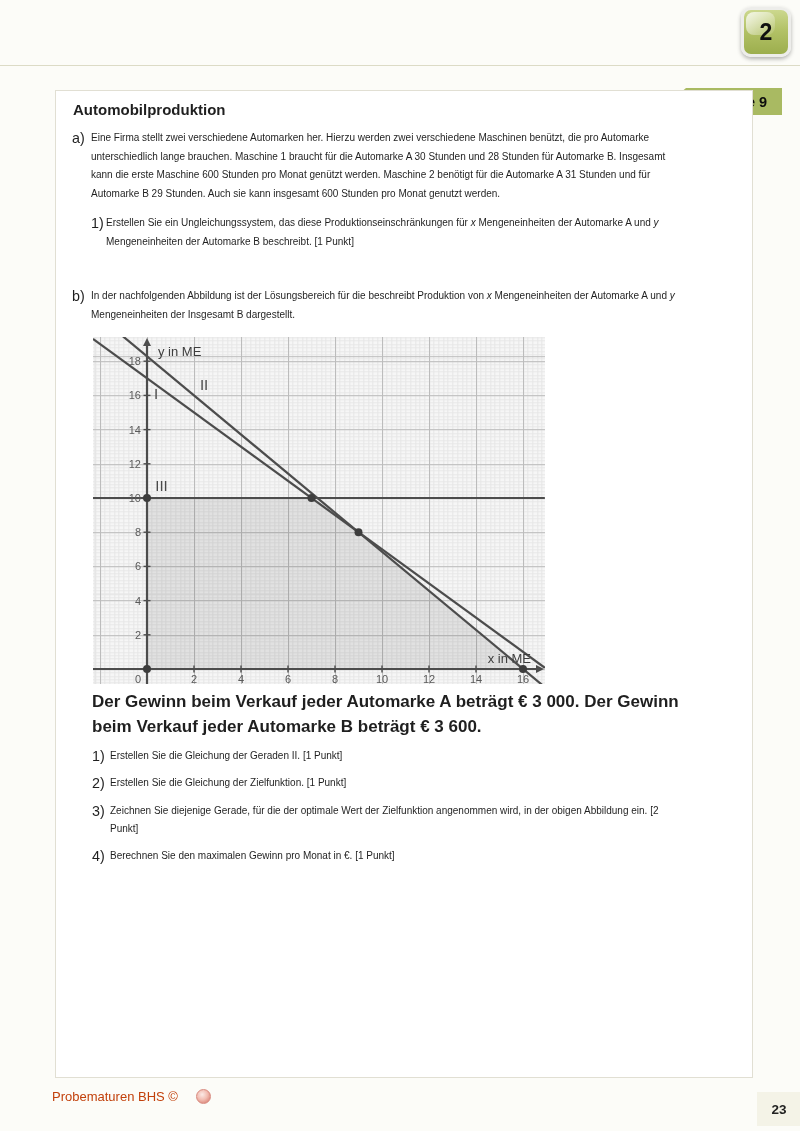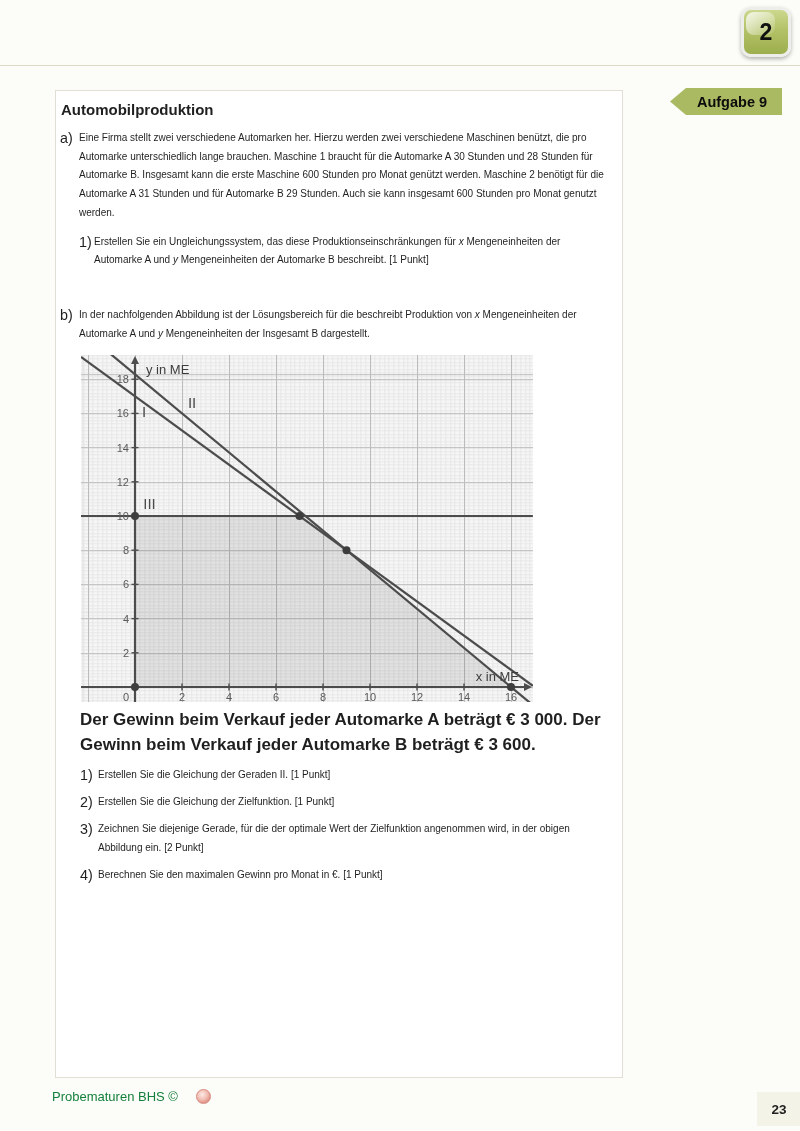--- a/index.html
+++ b/index.html
@@ -17,22 +17,22 @@
   .part-badge span{position:relative;font-size:23px;font-weight:bold;color:#101010;}
   .hdr-rule{position:absolute;top:65px;left:0;width:800px;border-top:1px solid #dcdbc6;}
 
   
   .aufgabe{position:absolute;top:88px;right:18px;width:112px;height:27px;background:#a9ba62;
         display:flex;align-items:center;justify-content:center;padding-left:12px;box-sizing:border-box;
         clip-path:polygon(16px 0,100% 0,100% 100%,16px 100%,0 50%);
         font-size:14.5px;font-weight:bold;color:#0c0c0c;}
 
   
-  .box{position:absolute;left:55px;top:90px;width:568px;height:988px;background:#ffffff;
-        border:1px solid #e1dfd3;box-sizing:border-box;padding:6px 14px 0 4px;}
+  .box{position:absolute;left:55px;top:90px;width:698px;height:988px;background:#ffffff;
+        border:1px solid #e1dfd3;box-sizing:border-box;padding:6px 14px 0 16px;}
   .title{font-size:15px;font-weight:bold;margin:4px 0 0 1px;}
   .row{display:flex;margin-top:11px;}
   .plabel{flex:0 0 19px;font-size:14.3px;line-height:18.7px;}
   .ptext{flex:1;max-width:595px;font-size:10px;line-height:18.7px;}
   .para{font-size:17px;line-height:25px;max-width:598px;font-weight:bold;}
   .item-a{margin-left:19px;margin-top:10px;}
   .item-a .plabel{flex-basis:15px;}
   .row-b{margin-top:36px;}
   .chart-wrap{position:relative;margin:12px 0 0 21px;width:452px;height:347px;
         background-color:#f6f6f6;
@@ -43,21 +43,21 @@
           repeating-linear-gradient(to bottom,#e8e8e8 0,#e8e8e8 1px,transparent 1px,transparent 3.42px);
         background-position:7px 0,0 24.2px,2.3px 0,0 .3px;}
   #chart-svg{position:absolute;left:0;top:0;}
   #chart-svg text{font-family:"Liberation Sans",sans-serif;}
   .profit{margin:5px 0 0 20px;}
   .qrow{display:flex;margin-left:20px;margin-top:8.5px;}
   .qrow .plabel{flex-basis:18px;}
   .qrow .ptext{max-width:560px;}
 
   
-  .credit{position:absolute;left:52px;top:1089px;font-size:13px;color:#15803d;display:flex;align-items:center;gap:18px;}
+  .credit{position:absolute;left:52px;top:1089px;font-size:13px;color:#c2410c;display:flex;align-items:center;gap:18px;}
   .logo{display:inline-block;width:15px;height:15px;border-radius:50%;
         background:radial-gradient(circle at 40% 35%,#fbeae6 0%,#f2bdb2 45%,#df9286 75%,#eab2a7 100%);
         border:1px solid #d88a7f;box-sizing:border-box;}
   .pagenum{position:absolute;left:733px;top:1092px;width:44px;height:34px;background:#f4f3e7;
         display:flex;align-items:center;justify-content:center;font-size:13.5px;font-weight:bold;color:#222;margin-left:24px;}
 </style>
 </head>
 <body>
 
 <div class="page">

